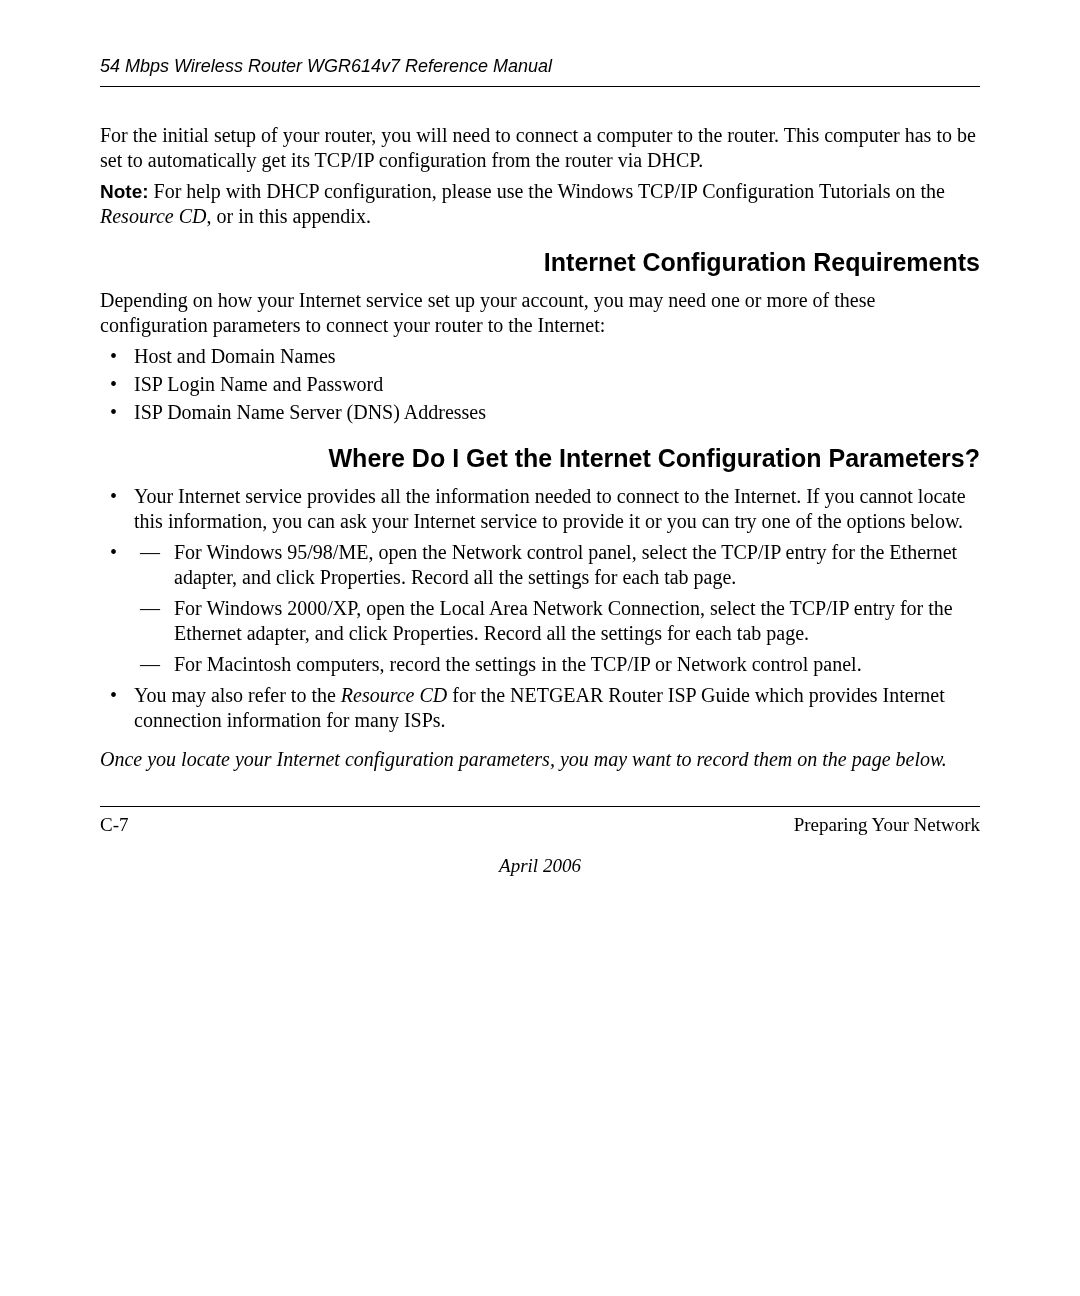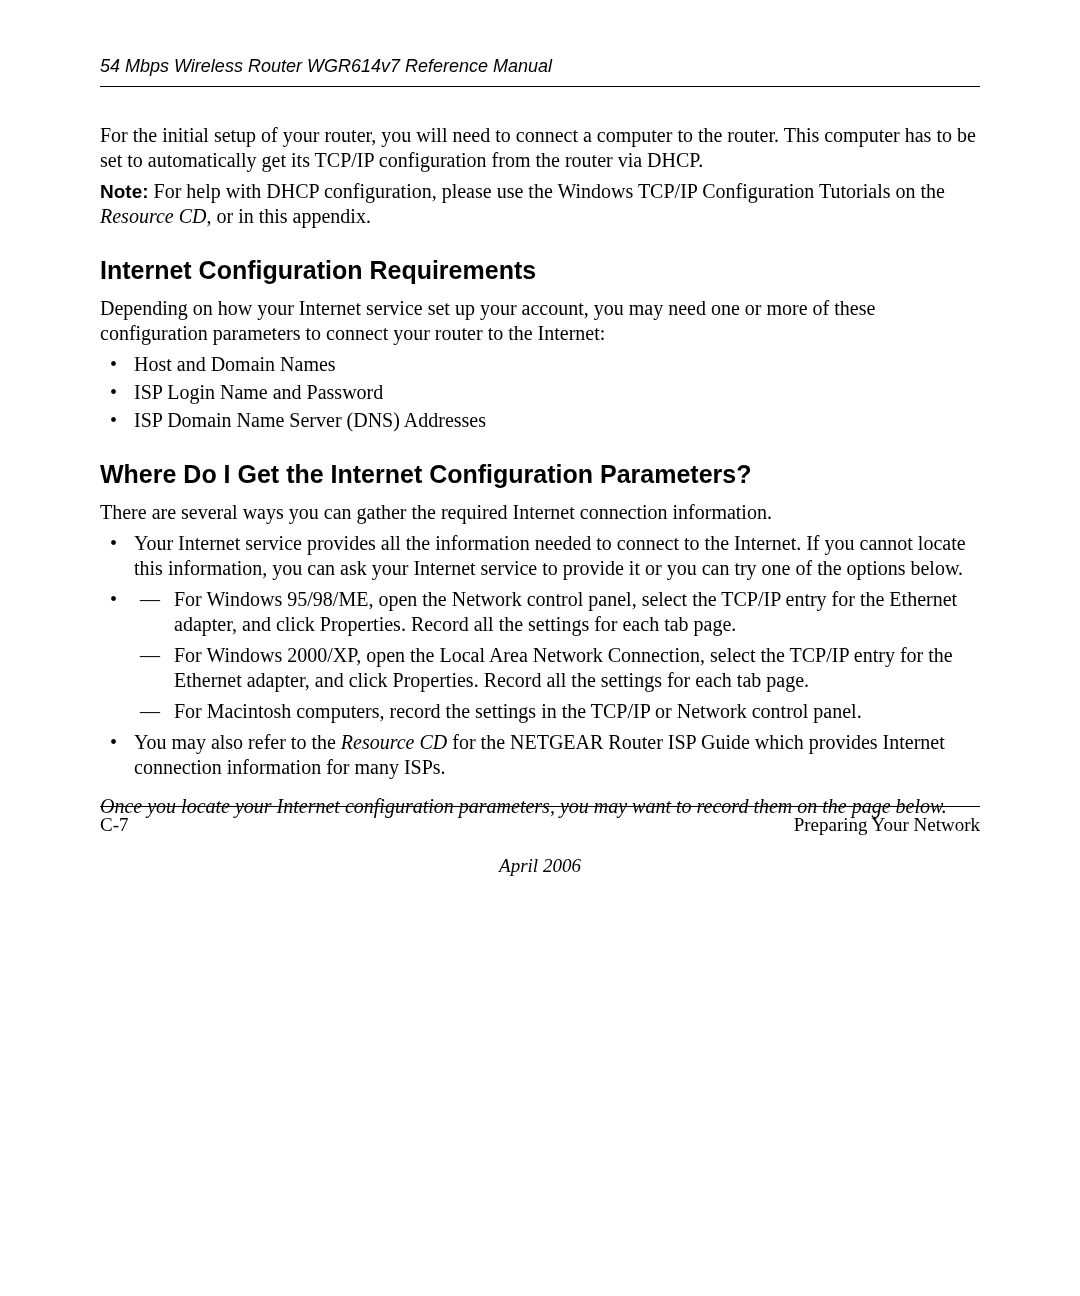--- a/index.html
+++ b/index.html
@@ -38,21 +38,22 @@
   }
   .note-para {
     margin: 6px 0 18px 0;
   }
   .bold { font-weight: bold; font-family: Arial, Helvetica, sans-serif; font-size: 19px;}
   .ital { font-style: italic; }
   h2.section {
     font-family: Arial, Helvetica, sans-serif;
     font-weight: bold;
     font-size: 25px;
-    margin: 26px 0 10px 0;
+    margin: 18px 0 10px 0;
+    text-align: right;
   }
   ul.bullets {
     list-style: none;
     margin: 6px 0 14px 0;
     padding: 0;
   }
   ul.bullets > li {
     position: relative;
     padding-left: 34px;
     margin: 3px 0;
@@ -121,21 +122,20 @@
 
     <h2 class="section">Internet Configuration Requirements</h2>
     <p class="para">Depending on how your Internet service set up your account, you may need one or more of these configuration parameters to connect your router to the Internet:</p>
     <ul class="bullets">
       <li>Host and Domain Names</li>
       <li>ISP Login Name and Password</li>
       <li>ISP Domain Name Server (DNS) Addresses</li>
     </ul>
 
     <h2 class="section">Where Do I Get the Internet Configuration Parameters?</h2>
-    <p class="para">There are several ways you can gather the required Internet connection information.</p>
 
     <ul class="bullets">
       <li>Your Internet service provides all the information needed to connect to the Internet. If you cannot locate this information, you can ask your Internet service to provide it or you can try one of the options below.</li>
       <li>
         <ul class="dashes">
           <li>For Windows 95/98/ME, open the Network control panel, select the TCP/IP entry for the Ethernet adapter, and click Properties. Record all the settings for each tab page.</li>
           <li>For Windows 2000/XP, open the Local Area Network Connection, select the TCP/IP entry for the Ethernet adapter, and click Properties. Record all the settings for each tab page.</li>
           <li>For Macintosh computers, record the settings in the TCP/IP or Network control panel.</li>
         </ul>
       </li>

